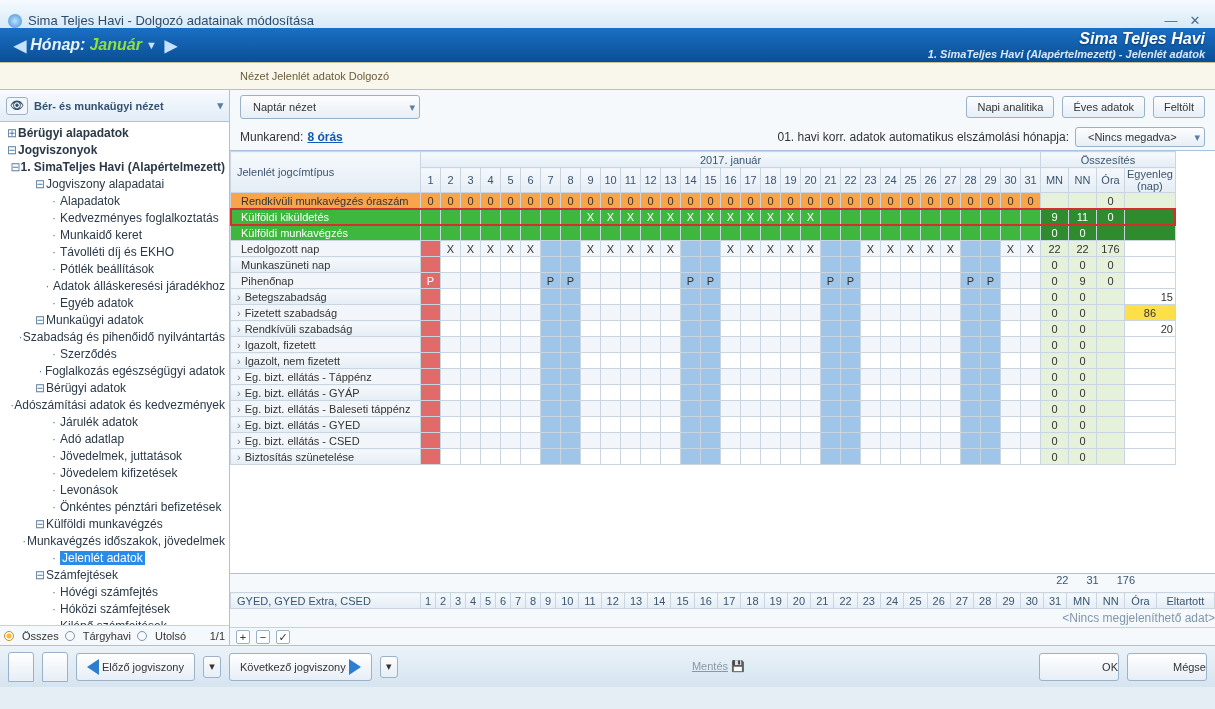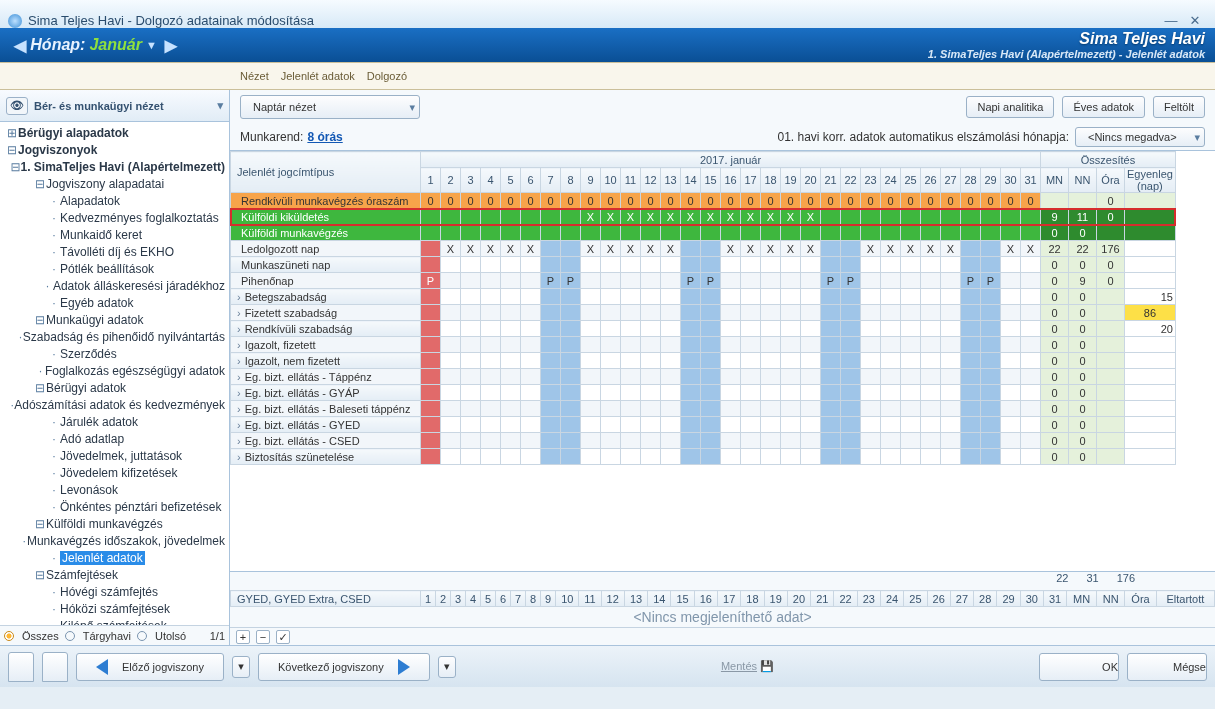--- a/index.html
+++ b/index.html
@@ -7,21 +7,21 @@
 .titlebar { height: 28px; background: linear-gradient(#f6fbff,#d7e9f7); display: flex; align-items: flex-end; padding: 0 8px; color: #2a4c6d; font-size: 13px; }
 .titlebar .app-icon { width: 14px; height: 14px; border-radius: 50%; background: radial-gradient(#bde0ff,#3b8ed6); margin-right: 6px; }
 .titlebar .spacer { flex: 1; }
 .winbtn { width: 24px; text-align: center; color: #4a6c8d; font-size: 13px; cursor: pointer; }
 .monthbar { height: 34px; background: linear-gradient(#1a6fc4,#0a4f95); display: flex; align-items: center; padding: 0 10px; color: #fff; font-size: 16px; font-style: italic; font-weight: bold; }
 .monthbar .arrow { color: #c6e2ff; margin: 0 4px; cursor: pointer; font-style: normal; }
 .monthbar .label { color: #e8f3ff; margin-right: 4px; text-align: center; }
 .monthbar .value { color: #8fe03e; }
 .monthbar .right { margin-left: auto; text-align: right; line-height: 1.1; }
 .monthbar .right .sub { font-size: 11px; color: #d8e8f7; font-style: italic; }
-.menubar2 { height: 28px; background: #f9f6ec; border-top: 1px solid #cbbf9a; border-bottom: 1px solid #cbbf9a; display: flex; align-items: center; padding-left: 240px; gap: 12px; }
+.menubar2 { height: 28px; background: #f9f6ec; border-top: 1px solid #cbbf9a; border-bottom: 1px solid #cbbf9a; display: flex; align-items: center; padding-left: 240px; gap: 3px; }
 .menubar2 span { color: #6a5c36; cursor: pointer; }
 .main { display: flex; height: 555px; }
 .sidebar { width: 230px; background: #fff; border-right: 1px solid #a9c3dc; display: flex; flex-direction: column; }
 .viewsel { height: 32px; background: linear-gradient(#f8fbff,#e1ecf6); border-bottom: 1px solid #a9c3dc; display: flex; align-items: center; padding: 0 6px; font-weight: bold; color: #345170; }
 .viewsel .eye { width: 22px; height: 18px; border: 1px solid #9bb1c8; border-radius: 3px; margin-right: 6px; background: #f2f6fa; display:flex; align-items:center; justify-content:center; }
 .viewsel .dd { margin-left: auto; color:#5a7da0; }
 .tree { flex: 1; overflow: auto; padding: 2px 0; font-size: 12px; color: #2a3848; }
 .tree-row { display: flex; align-items: center; height: 17px; white-space: nowrap; cursor: pointer; padding-right:4px;}
 .tree-row .tw { display:inline-block; width:12px; text-align:center; color:#5a7da0; }
 .tree-row .sp { display:inline-block; }
@@ -53,27 +53,27 @@
 .cell-dgreen { background:#2e8b2e !important; color:#fff; }
 .cell-blue { background:#9fc5e8 !important; }
 .cell-ltorange { background:#fbd9a3 !important; }
 .row-hl td { background:#f7a44a !important; }
 .row-hl td.sumcol { background:#e5f1db !important; }
 .row-green-hdr .rowhdr { background:#3eb73e !important; color:#fff; }
 .footer-strip { height: 18px; border-top:1px solid #c4d3e1; display:flex; align-items:center; padding:0 6px; gap:6px; background:#f5f9fc; font-size:11px;}
 .footer-strip .sm { width:14px; height:14px; border:1px solid #9ab1c7; border-radius:2px; text-align:center; line-height:12px; cursor:pointer; background:#fff;}
 .bottombar { height: 42px; background: linear-gradient(#ecf3f9,#d6e4f0); border-top:1px solid #a9c3dc; display:flex; align-items:center; padding: 0 8px; gap:8px;}
 .tabbtn { width:26px; height:30px; border:1px solid #9ab1c7; border-radius:3px 3px 0 0; background:linear-gradient(#fff,#e6eef6); }
-.navbtn { height:28px; border:1px solid #9ab1c7; border-radius:3px; background:linear-gradient(#fff,#e6eef6); padding:0 19px; display:flex; align-items:center; gap:14px; cursor:pointer;}
+.navbtn { height:28px; border:1px solid #9ab1c7; border-radius:3px; background:linear-gradient(#fff,#e6eef6); padding:0 10px; display:flex; align-items:center; gap:3px; cursor:pointer;}
 .navarrow { width:0; height:0; border-top:8px solid transparent; border-bottom:8px solid transparent; }
 .navarrow.left { border-right:12px solid #2d7dd2; }
 .navarrow.right { border-left:12px solid #2d7dd2; }
 .bigbtn { height:28px; min-width:80px; border:1px solid #9ab1c7; border-radius:3px; background:linear-gradient(#fff,#e6eef6); display:flex; align-items:center; justify-content:flex-end; cursor:pointer;}
 .totals { height:18px; display:flex; justify-content:flex-end; padding-right:80px; gap:18px; font-size:11px; color:#3a556f;}
-.nodata { text-align:center; color:#8096ab; font-size:14px; padding:2px 0;}
+.nodata { text-align:right; color:#8096ab; font-size:12px; padding:2px 0;}
 </style>
 </head>
 <body>
 
 <div class="titlebar">
   <span class="app-icon"></span>
   <span>Sima Teljes Havi - Dolgozó adatainak módosítása</span>
   <span class="spacer"></span>
   <span class="winbtn">—</span>
   <span class="winbtn">✕</span>

